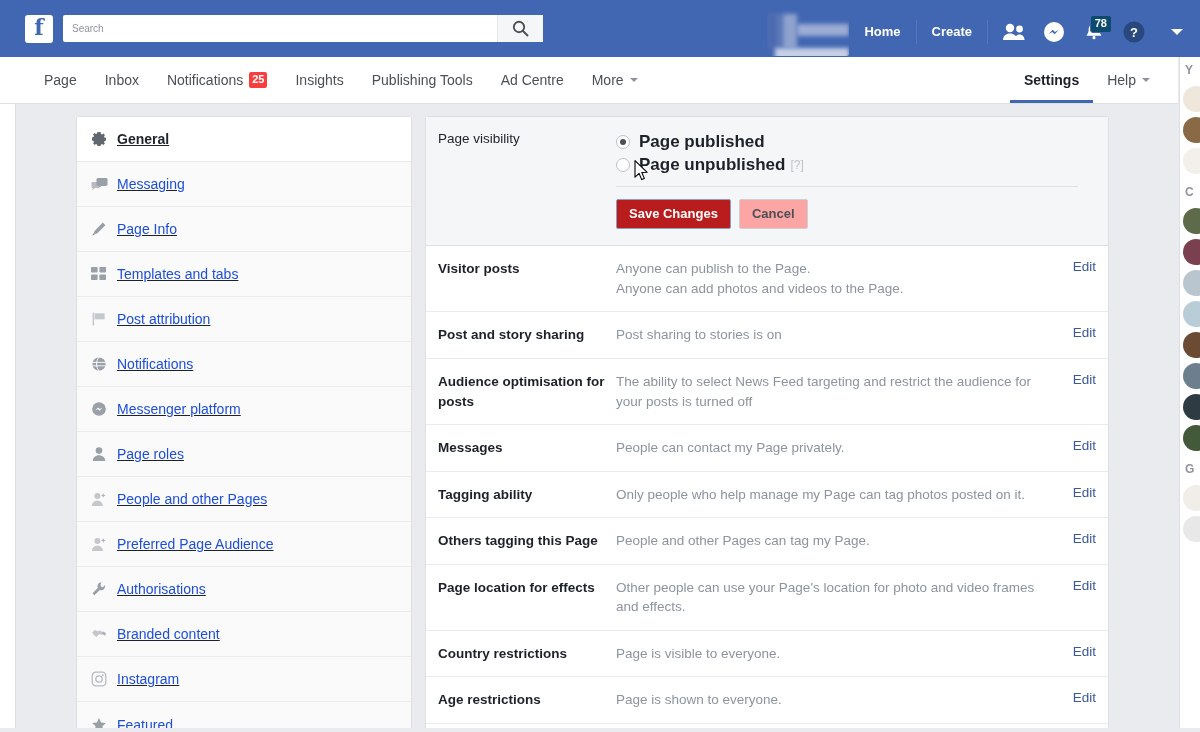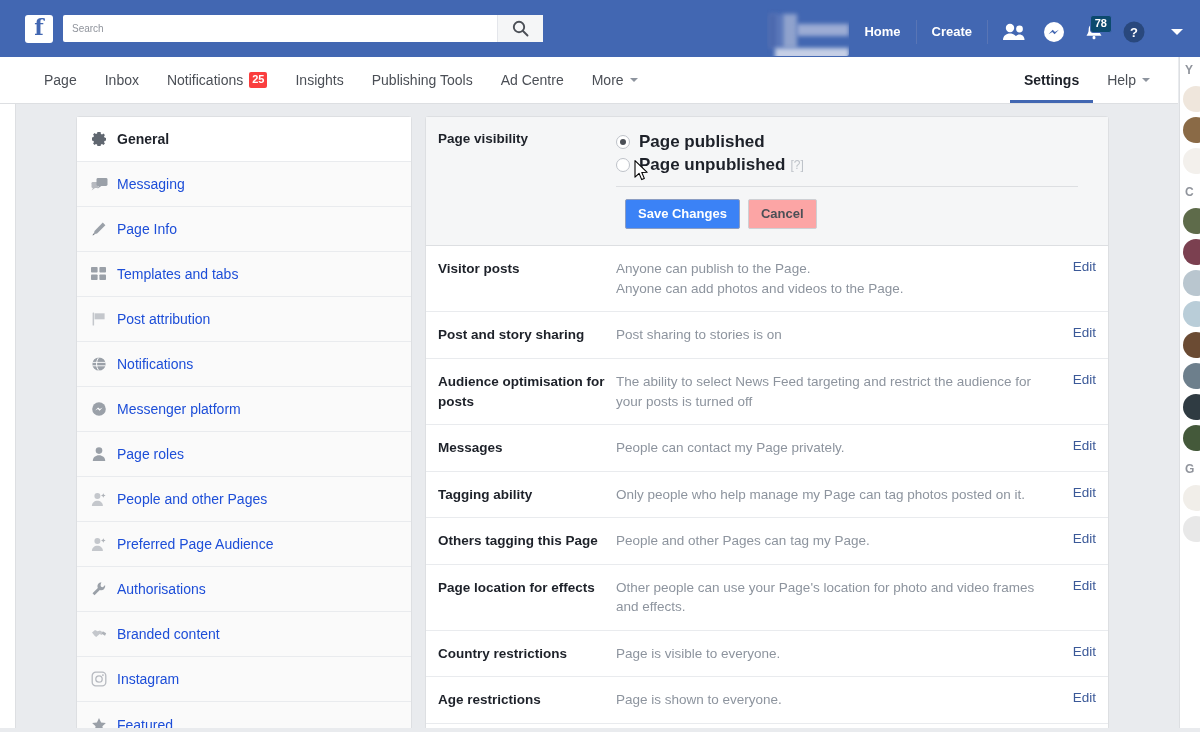--- a/index.html
+++ b/index.html
@@ -195,20 +195,21 @@
     border: 1px solid #dddfe2;
     border-radius: 3px;
   }
   .side-item {
     height: 45px;
     display: flex; align-items: center;
     padding-left: 14px;
     border-bottom: 1px solid #e9ebee;
     background: #fafafa;
     cursor: pointer;
+    text-decoration: underline;
   }
   .side-item:last-child { border-bottom: 0; }
   .side-item.active { background: #fff; }
   .side-ico {
     width: 26px;
     display: flex; align-items: center; justify-content: flex-start;
     color: #8d949e;
     flex: none;
   }
   .side-label {
@@ -233,21 +234,21 @@
   }
   .visibility-box {
     background: #f5f6f7;
     border-bottom: 1px solid #dddfe2;
     padding: 14px 0 16px;
     display: flex;
   }
   .vis-label {
     width: 190px;
     padding-left: 12px;
-    font-weight: bold;
+    font-weight: normal;
     font-size: 13.5px;
     color: #1d2129;
   }
   .vis-body { flex: 1; padding-right: 30px; }
   .radio-row {
     display: flex; align-items: center;
     height: 22px;
     margin-bottom: 1px;
     cursor: pointer;
   }
@@ -286,24 +287,23 @@
     font-family: "Liberation Sans", sans-serif;
     font-size: 13px;
     font-weight: bold;
     border-radius: 2px;
     padding: 7px 12px;
     cursor: pointer;
     border: 1px solid transparent;
     line-height: 1.1;
   }
   .btn-primary {
-    background: #3b82f6;
+    background: #b91c1c;
     color: #fff;
     border-color: #8b9dc3;
-    margin-left: 9px;
   }
   .btn-secondary {
     background: #fca5a5;
     color: #4b4f56;
     border: 1px solid #ced0d4;
     margin-left: 8px;
   }
 
   .srow {
     display: flex;

